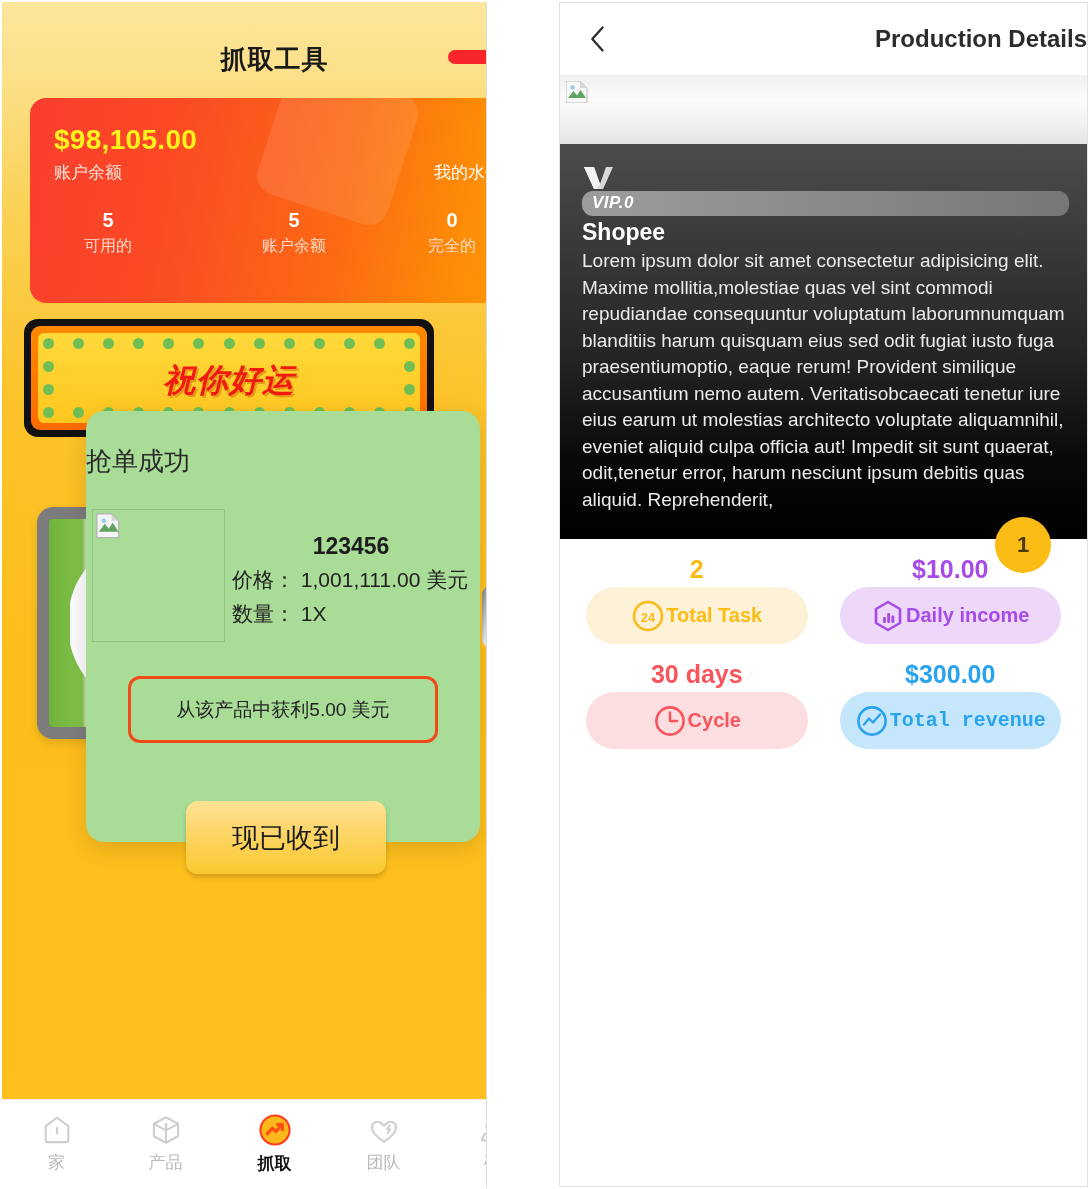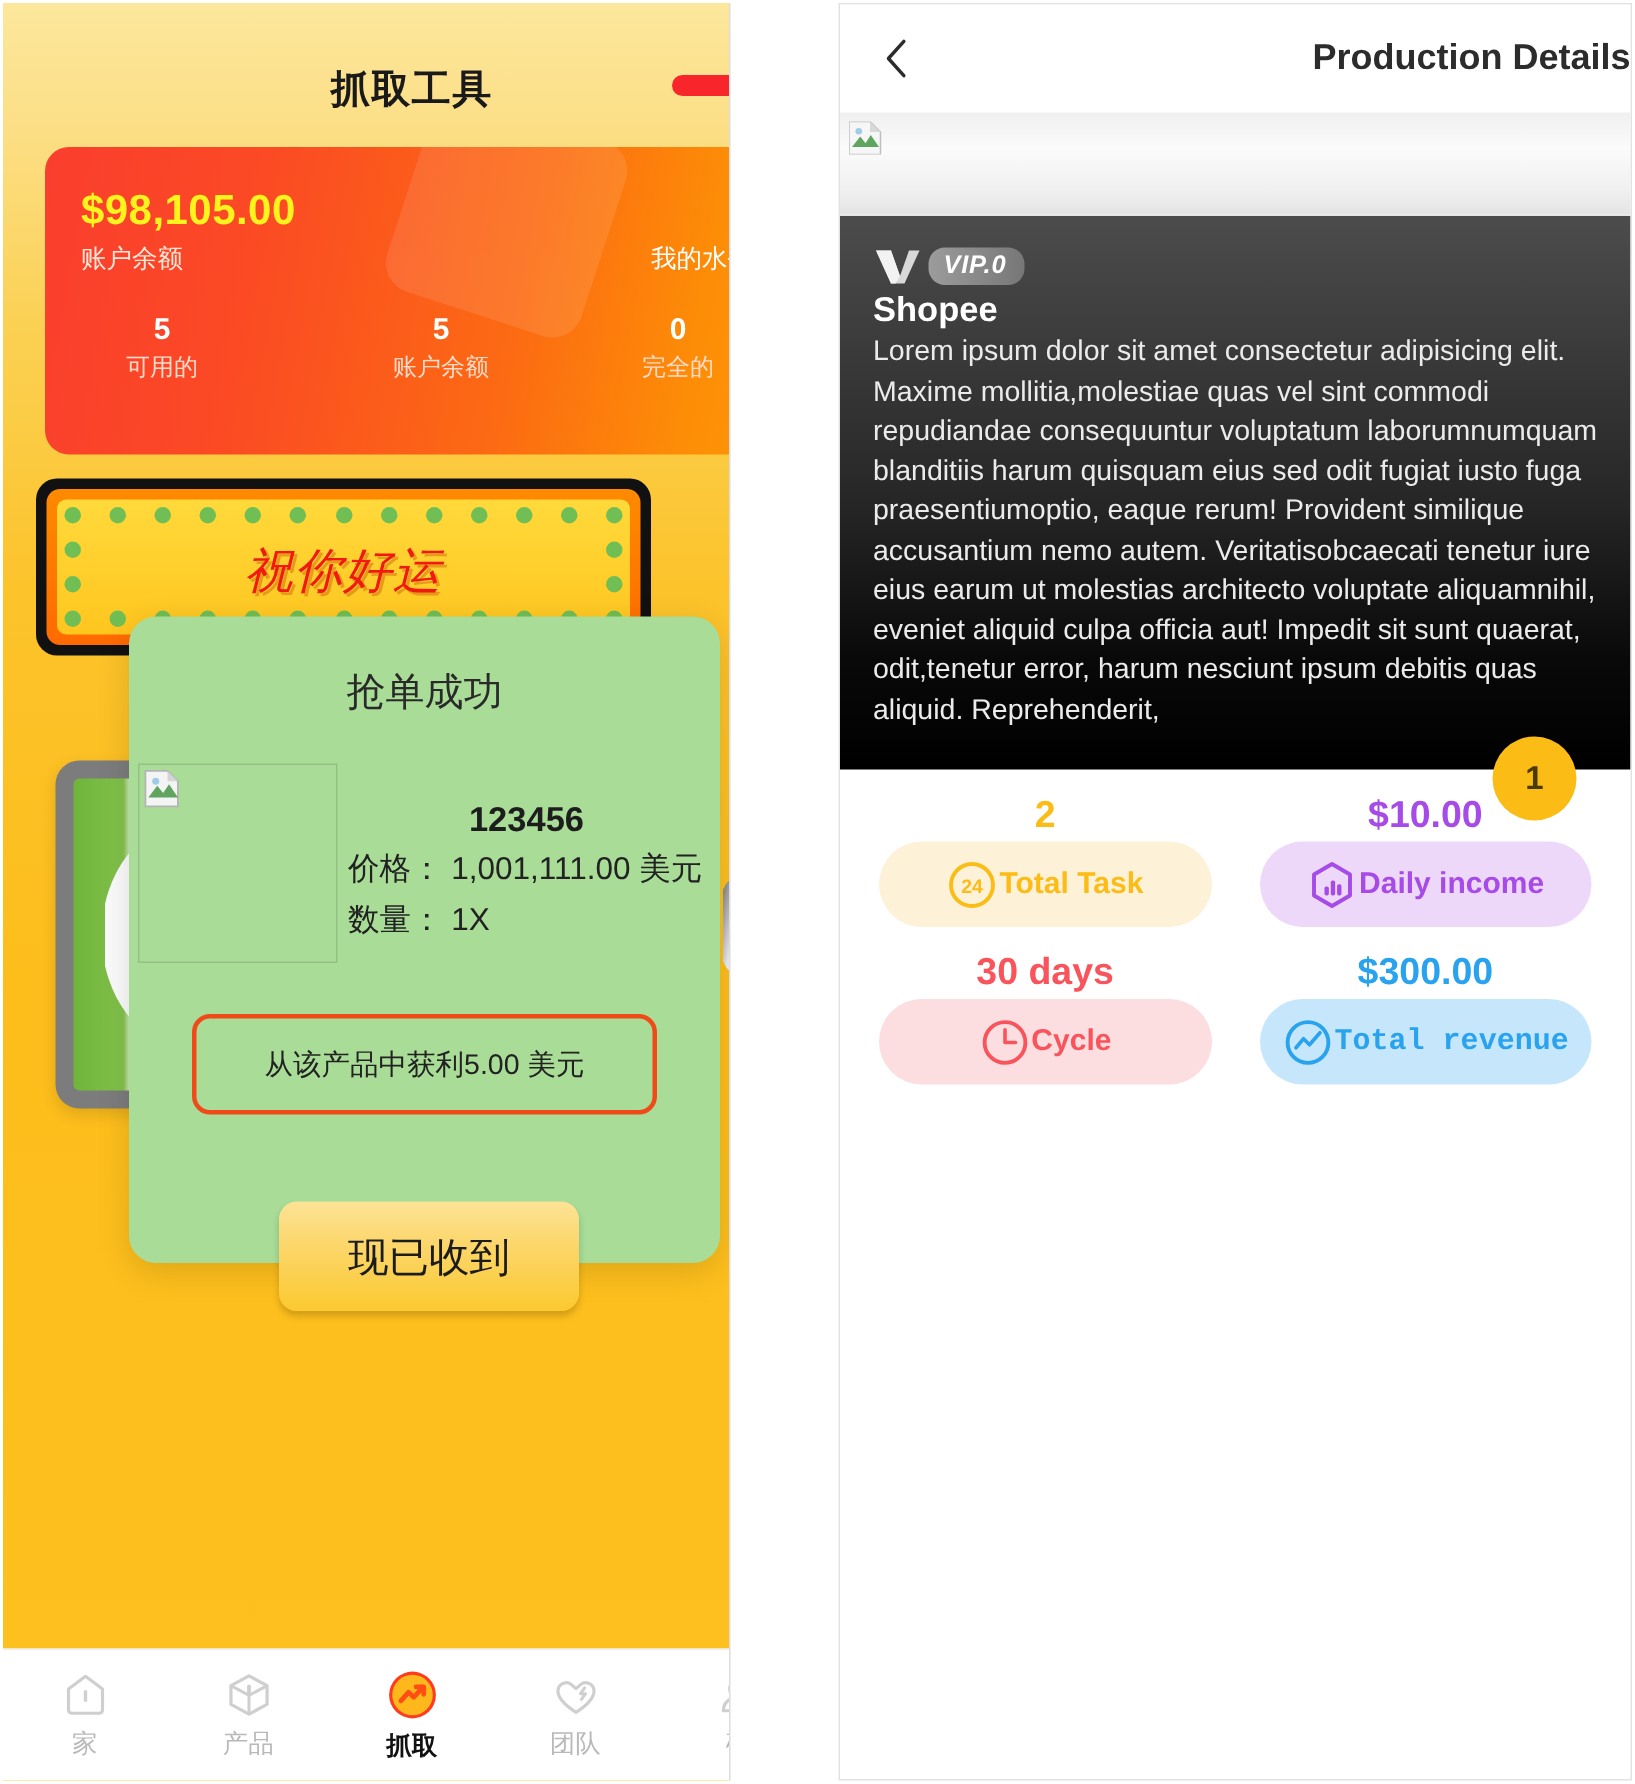--- a/index.html
+++ b/index.html
@@ -72,21 +72,21 @@
   }
   #marquee-inner {
     position:relative; width:100%; height:100%; border-radius:6px;
     background: linear-gradient(180deg,#FFD93B 0%,#FFC61E 100%);
     overflow:hidden;
   }
   .mq-dot { position:absolute; width:11px; height:11px; border-radius:50%;
             background:#71BF54; }
   #marquee-text {
     position:absolute; left:0; right:0; top:26px; text-align:center;
-    font-size:32px; font-weight:normal; color:#F01A10;
+    font-size:32px; font-weight:bold; color:#F01A10;
     font-style:italic; letter-spacing:1px;
     text-shadow: 2px 2px 0 rgba(180,60,0,.35);
   }
 
   
   #cabinet {
     position:absolute; left:35px; top:505px; width:175px; height:232px;
     background:#7C7C7C; border-radius:16px; padding:12px;
     box-shadow: 0 4px 10px rgba(0,0,0,.12);
   }
@@ -100,21 +100,21 @@
   
   #joystick { position:absolute; left:480px; top:448px; width:70px; height:255px; }
 
   
   #modal {
     position:absolute; left:84px; top:409px; width:394px; height:431px;
     background:#A8DC97; border-radius:18px;
     box-shadow:0 6px 22px rgba(0,0,0,.13);
   }
   #modal-title {
-    position:absolute; left:0; right:0; top:33px; text-align:center;
+    position:absolute; left:0; right:0; top:33px; 
     font-size:26px; color:#2a2a2a;
   }
   #modal-img {
     position:absolute; left:6px; top:98px; width:133px; height:133px;
     border:1px solid rgba(0,0,0,.12);
   }
   #modal-info { position:absolute; left:146px; top:118px; width:238px; text-align:left; }
   #modal-sku { font-size:23px; font-weight:bold; color:#1d1d1d; line-height:34px;
                text-align:center; }
   .modal-line { font-size:21px; color:#222; line-height:34px; white-space:nowrap; }
@@ -166,21 +166,21 @@
     height:68px; width:100%;
     background: linear-gradient(180deg,#F0F0F0 0%,#FBFBFB 35%,#EFEFEF 78%,#E4E4E4 100%);
     border-bottom:1px solid #e6e6e6; position:relative;
   }
   #banner-img { position:absolute; left:6px; top:5px; width:22px; height:22px; }
 
   #desc-block {
     background: linear-gradient(180deg,#4C4C4C 0%,#3C3C3C 22%,#262626 52%,#090909 80%,#000 100%);
     padding:20px 18px 26px 22px; color:#f2f2f2; position:relative;
   }
-  #vip-row { display:flex; align-items:center; gap:1px; margin-bottom:3px; }
+  #vip-row { display:flex; gap:1px; margin-bottom:3px;flex-direction:column; }
   #vip-badge {
     background: linear-gradient(90deg,#9c9c9c 0%,#777 100%);
     color:#fff; font-size:17px; font-weight:bold; font-style:italic;
     padding:2px 12px 3px 10px; border-radius:11px; letter-spacing:.5px;
   }
   #brand-name { font-size:23px; font-weight:bold; color:#fff; margin-bottom:2px;}
   #desc-text { font-size:19px; line-height:26.5px; color:#ebebeb; }
 
   #limit-badge {
     position:absolute; right:36px; bottom:-34px; width:56px; height:56px;

